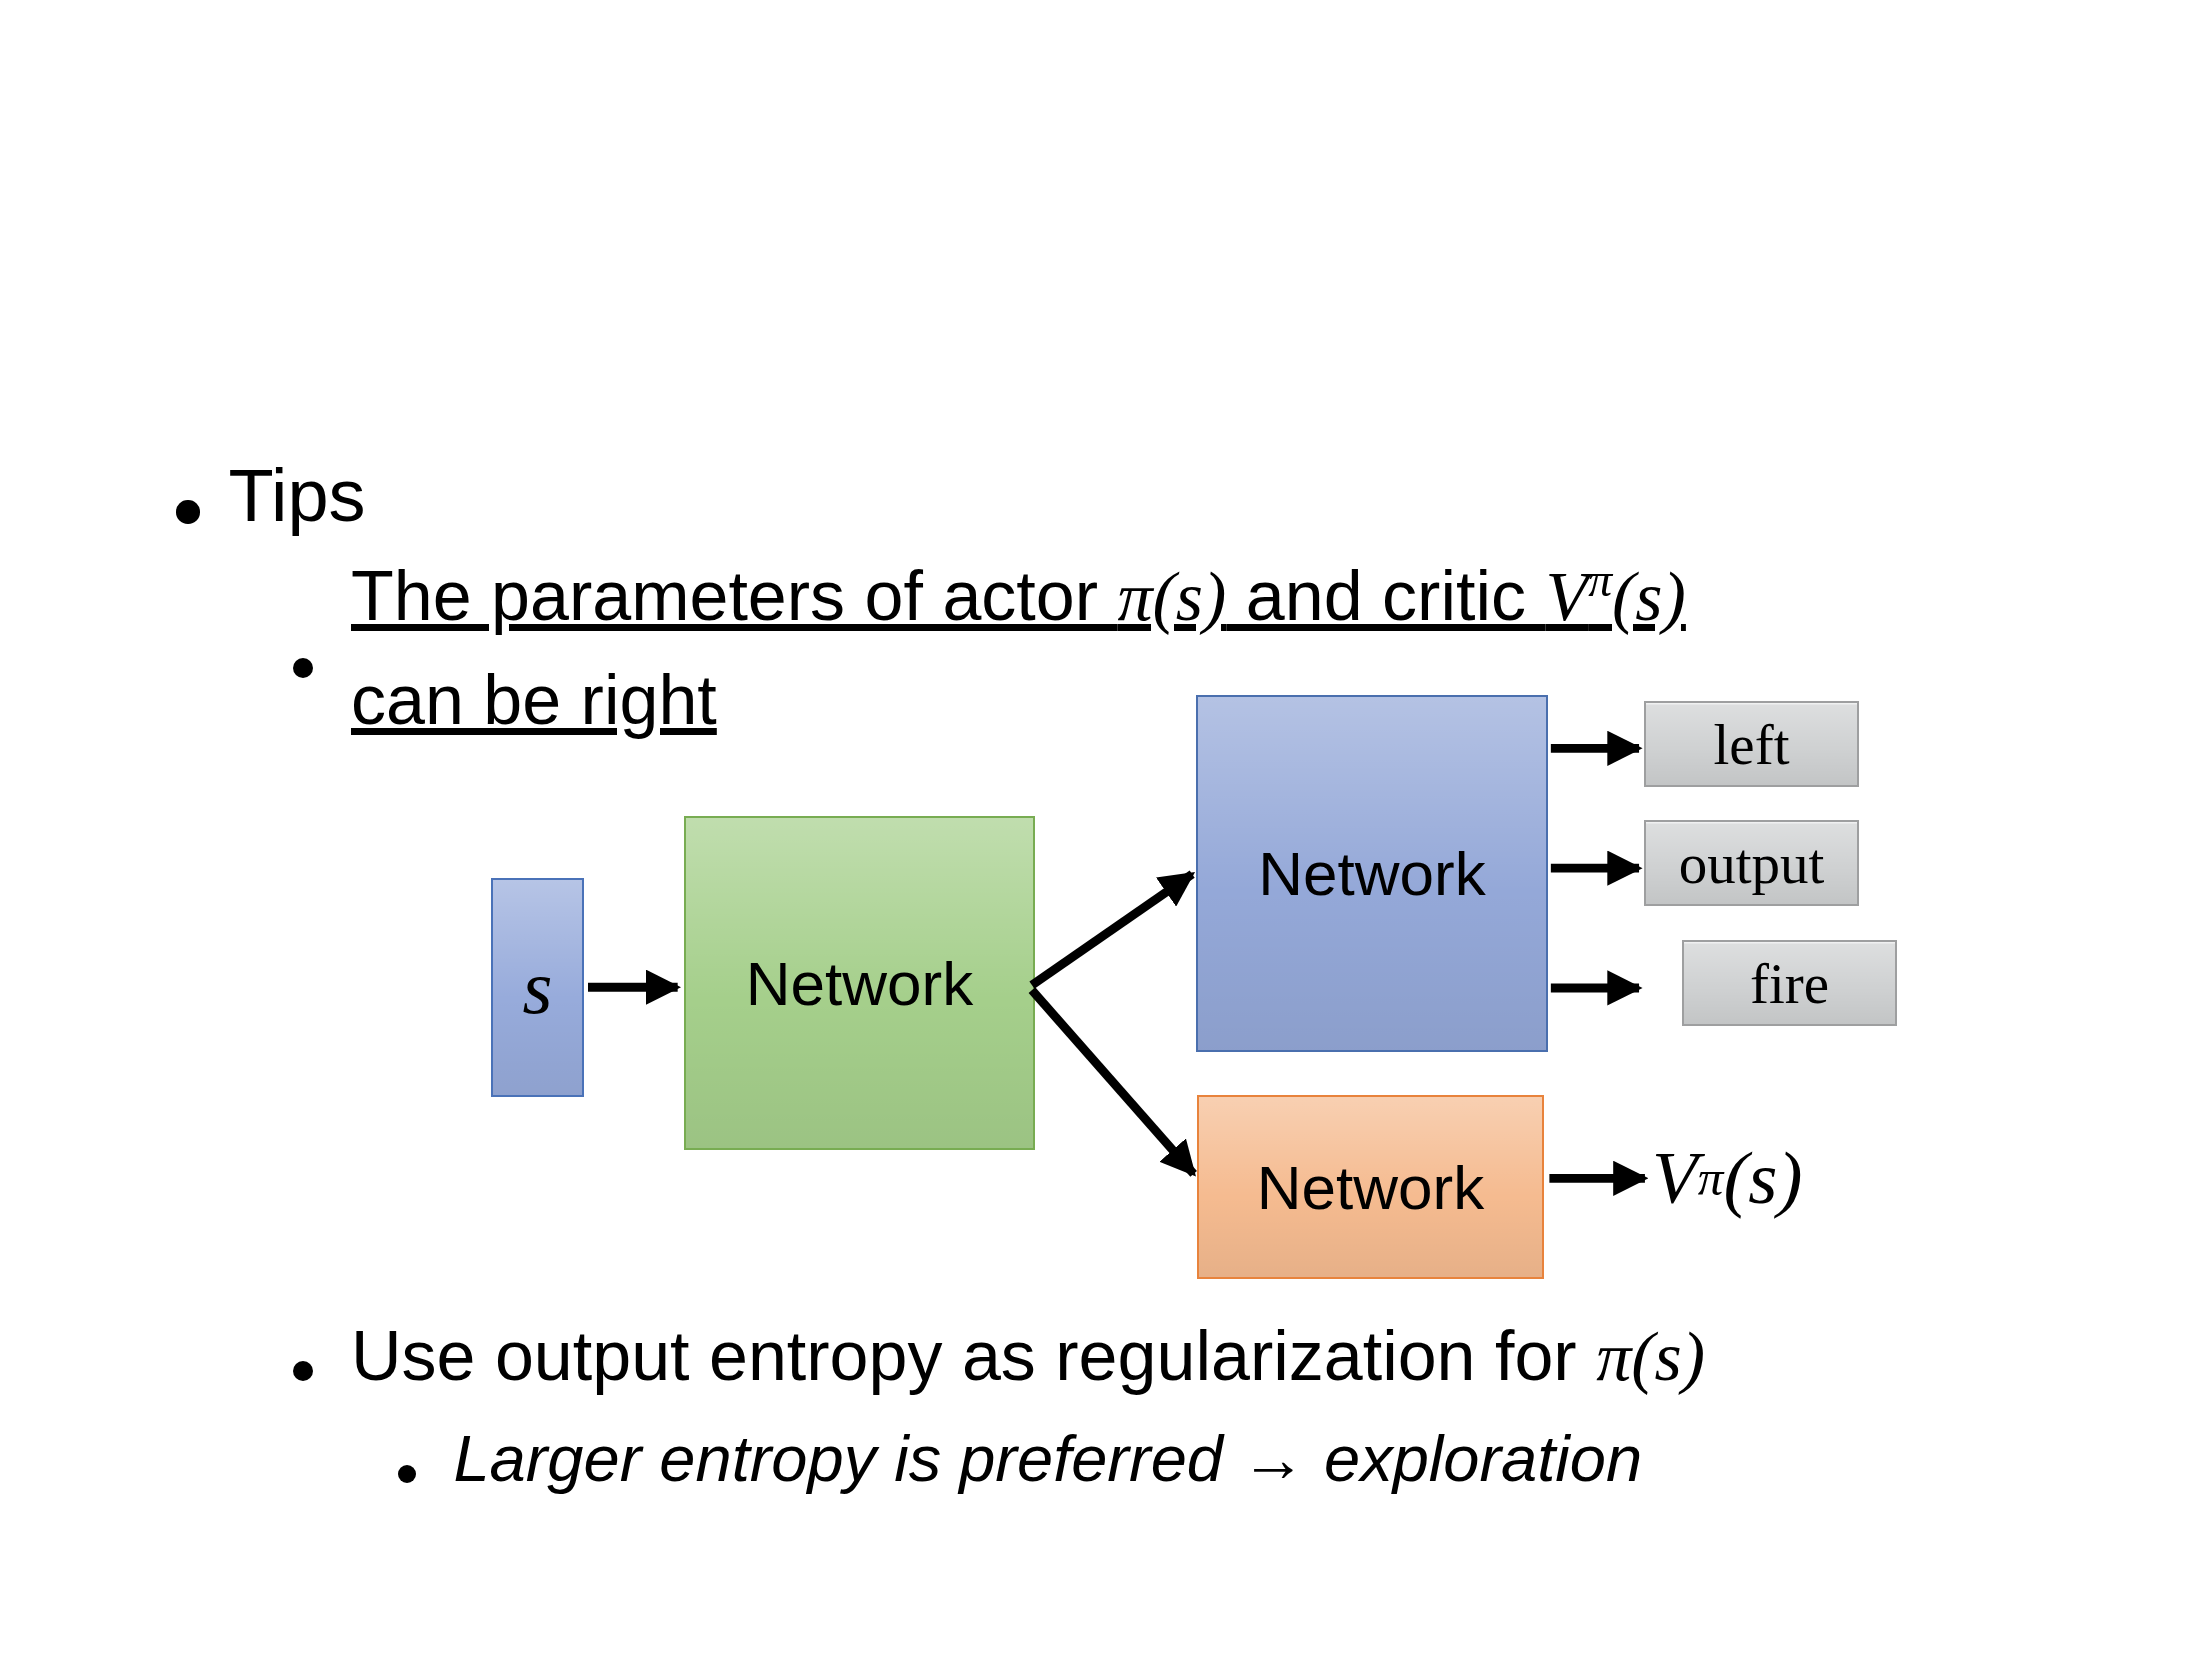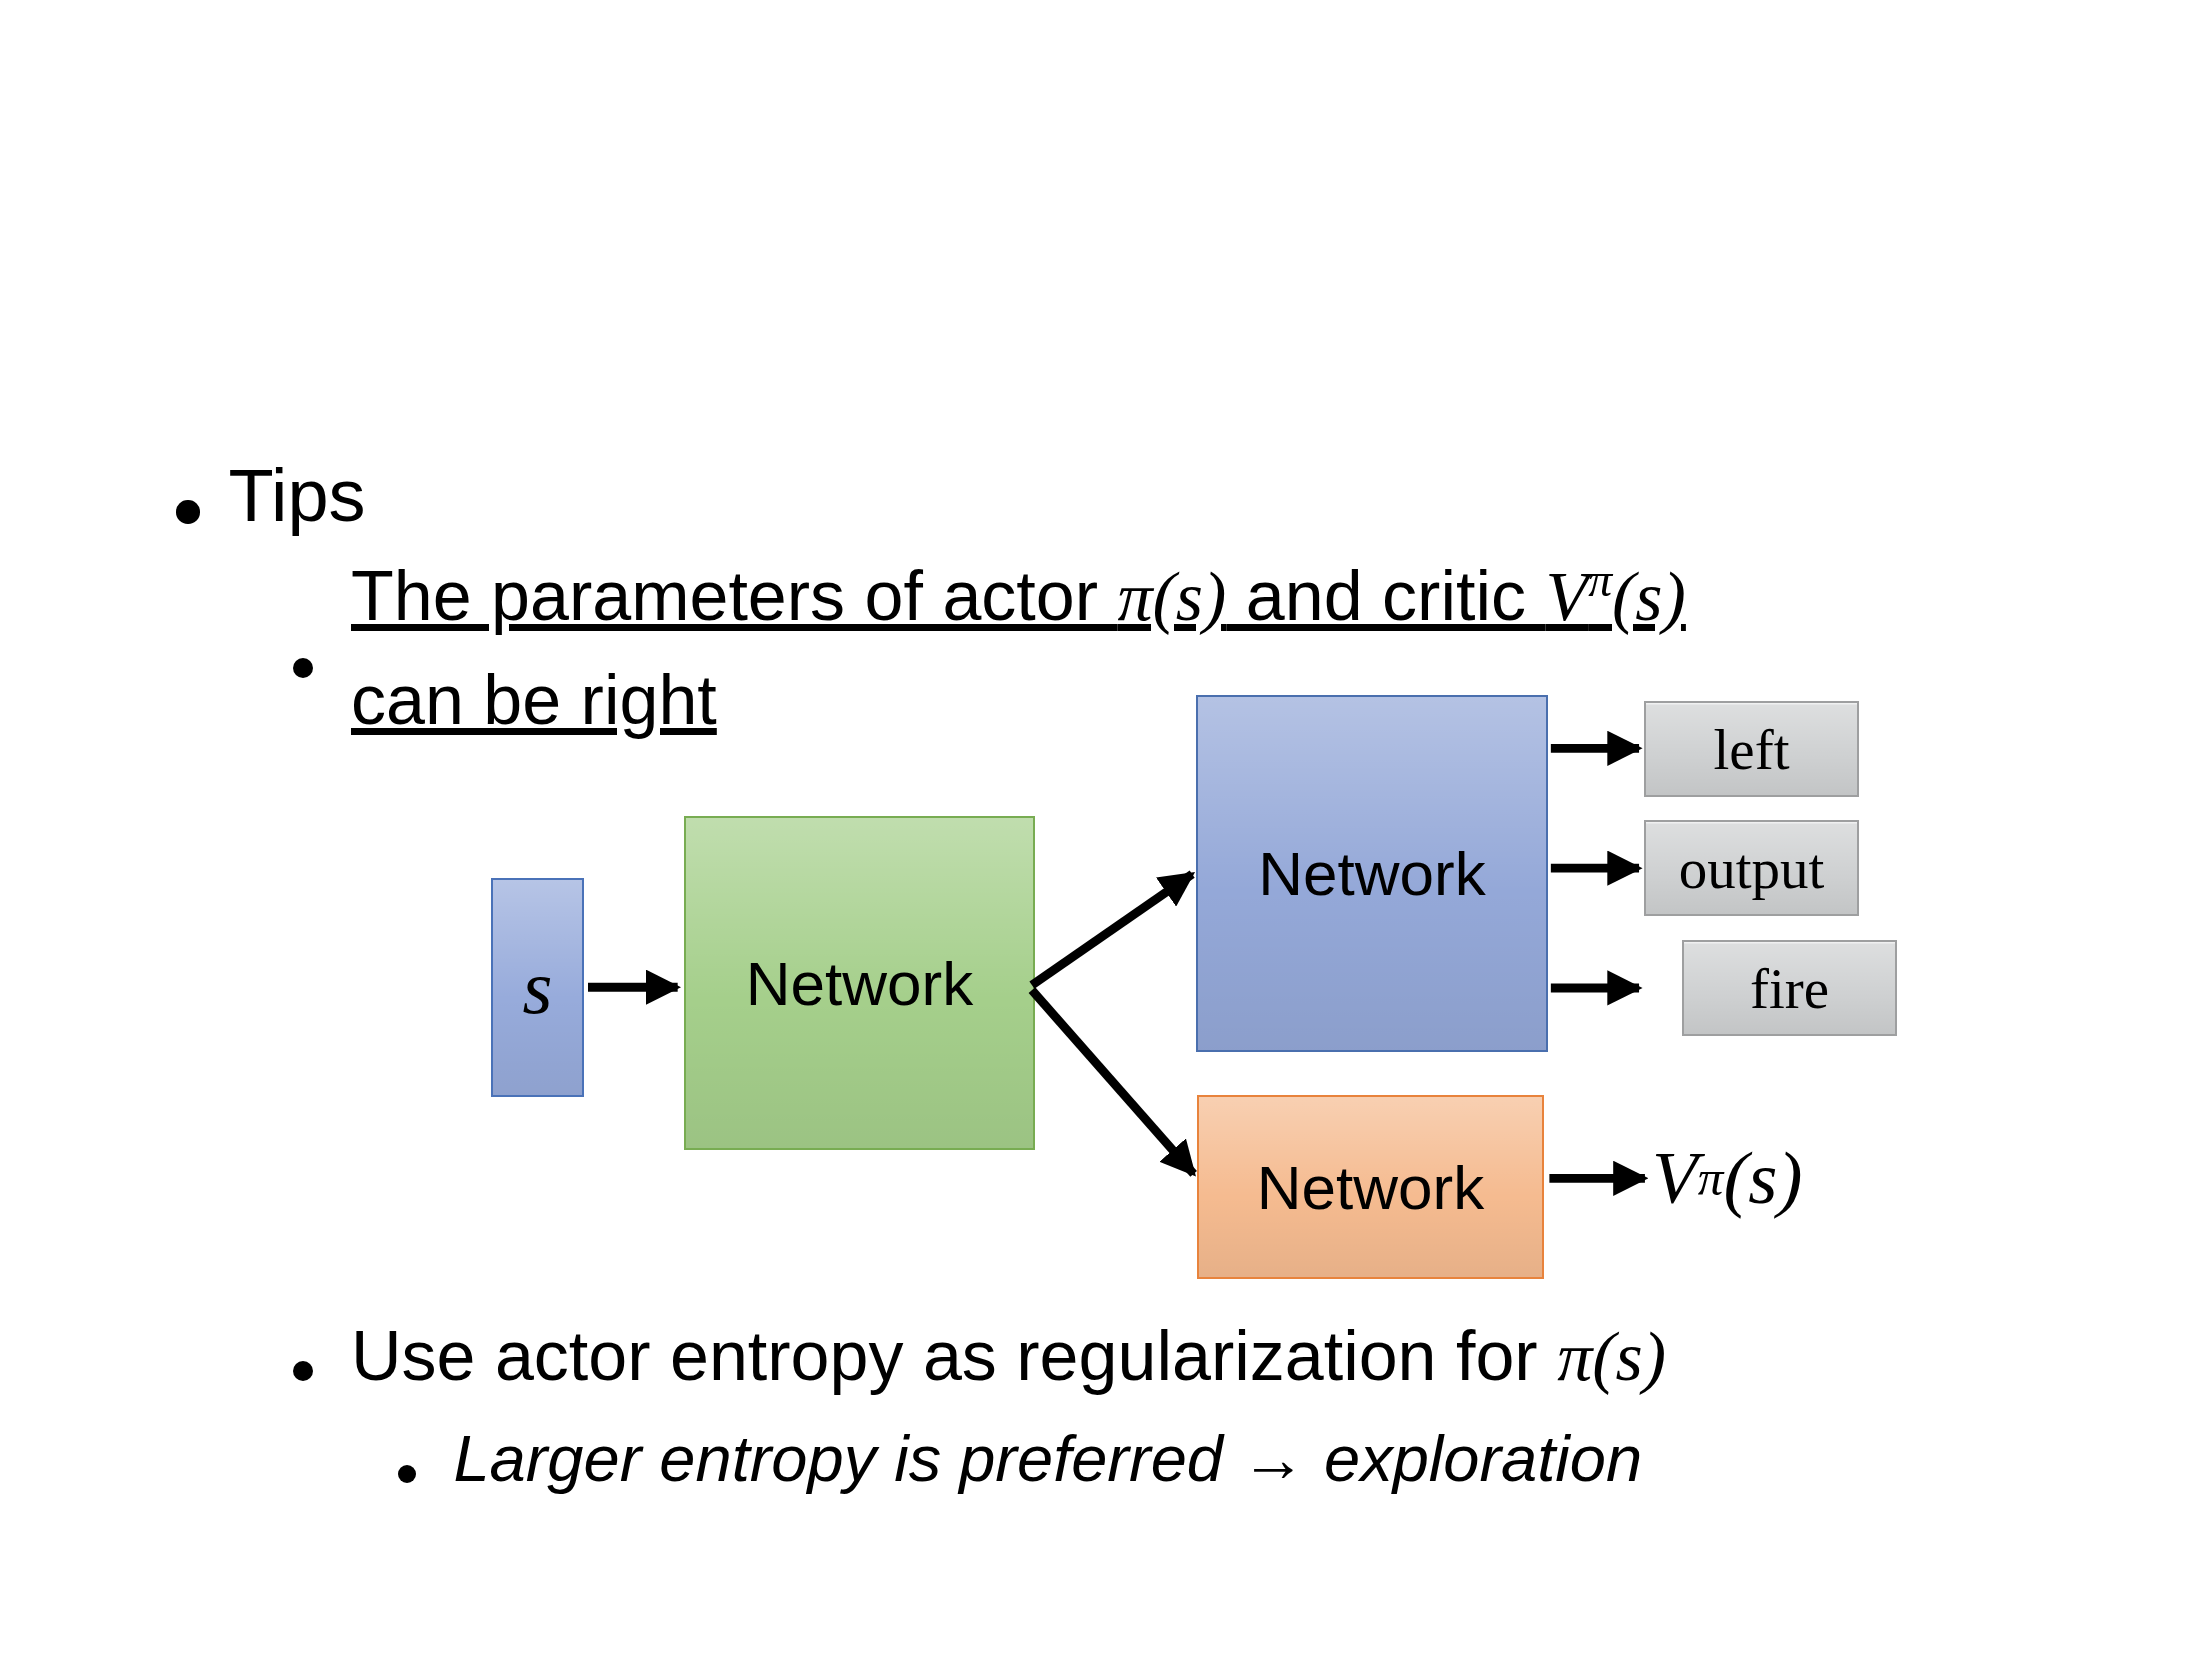--- a/index.html
+++ b/index.html
@@ -56,21 +56,21 @@
     background-color:var(--actor-fill);
     border:2.2px solid var(--actor-border);
   }
   .critic-box{
     left:1197px;top:1095px;width:347px;height:184px;
     background-color:var(--critic-fill);
     border:2.2px solid var(--critic-border);
   }
   .net-lbl{font-size:62px;color:#000;}
   .action-box{
-    left:1644px;width:215px;height:96px;
+    left:1644px;width:215px;height:86px;
     background-color:var(--action-fill);
     border:2.2px solid var(--action-border);
     box-shadow:inset 0 1.5px 0 rgba(255,255,255,0.55);
   }
   .action-left{top:701px;}
   .action-right{top:820px;}
   .action-fire{top:940px;margin-left:38px;}
   .action-lbl{font-family:"Liberation Serif",serif;font-size:57px;}
   .value-out{
     position:absolute;left:1652px;top:1123px;height:110px;
@@ -143,21 +143,21 @@
     <line x1="1404" y1="1347" x2="1624" y2="1597" marker-end="url(#ah)"></line>
     <line x1="2110" y1="1018" x2="2230" y2="1018" marker-end="url(#ah)"></line>
     <line x1="2110" y1="1181" x2="2230" y2="1181" marker-end="url(#ah)"></line>
     <line x1="2110" y1="1344" x2="2230" y2="1344" marker-end="url(#ah)"></line>
     <line x1="2108" y1="1603" x2="2238" y2="1603" marker-end="url(#ah)"></line>
   </svg>
 
   <div class="bullet-row b3">
     <span class="dot"></span>
     <span class="txt">
-      <span>Use actor entropy as regularization for </span><span class="math">π(s)</span>
+      <span>Use output entropy as regularization for </span><span class="math">π(s)</span>
     </span>
   </div>
 
   <div class="bullet-row b4">
     <span class="dot"></span>
     <span class="txt">Larger entropy is preferred → exploration</span>
   </div>
 
 </div>
 

